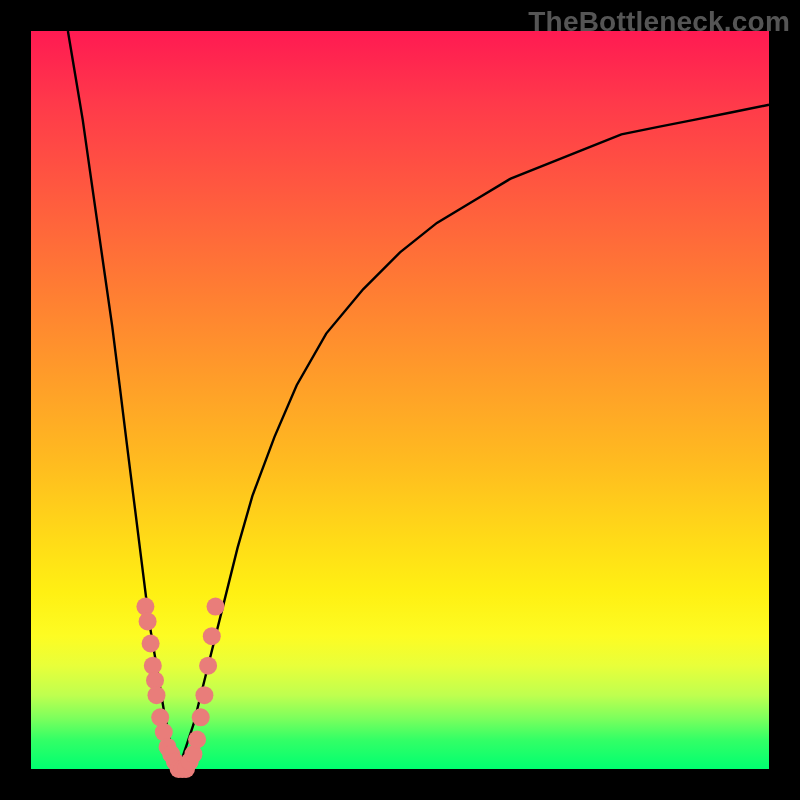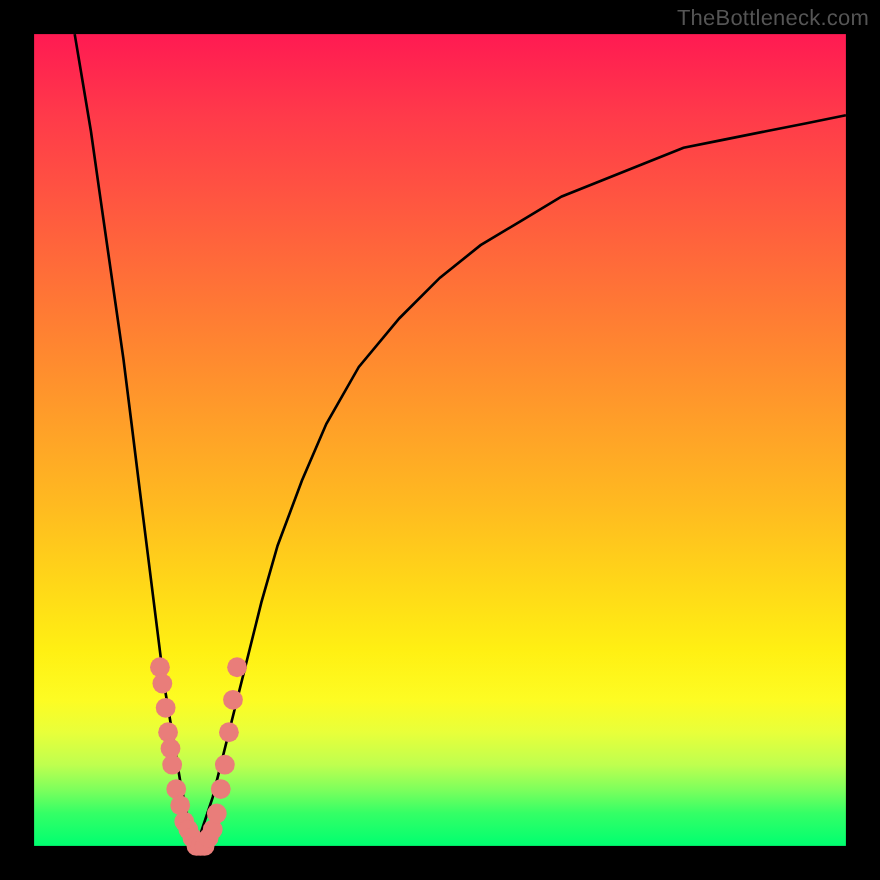--- a/index.html
+++ b/index.html
@@ -40,22 +40,22 @@
       #7fff5c 93%,
       #34ff66 96%,
       #00ff70 100%
     );
   }
   .watermark {
     position: absolute;
     top: 6px;
     right: 10px;
     color: #555;
-    font-size: 20px;
-    font-weight: 400;
+    font-size: 28px;
+    font-weight: 700;
     letter-spacing: 0.2px;
     user-select: none;
   }
   svg.curves {
     position: absolute;
     left: 0;
     top: 0;
     width: 738px;
     height: 738px;
     overflow: visible;

